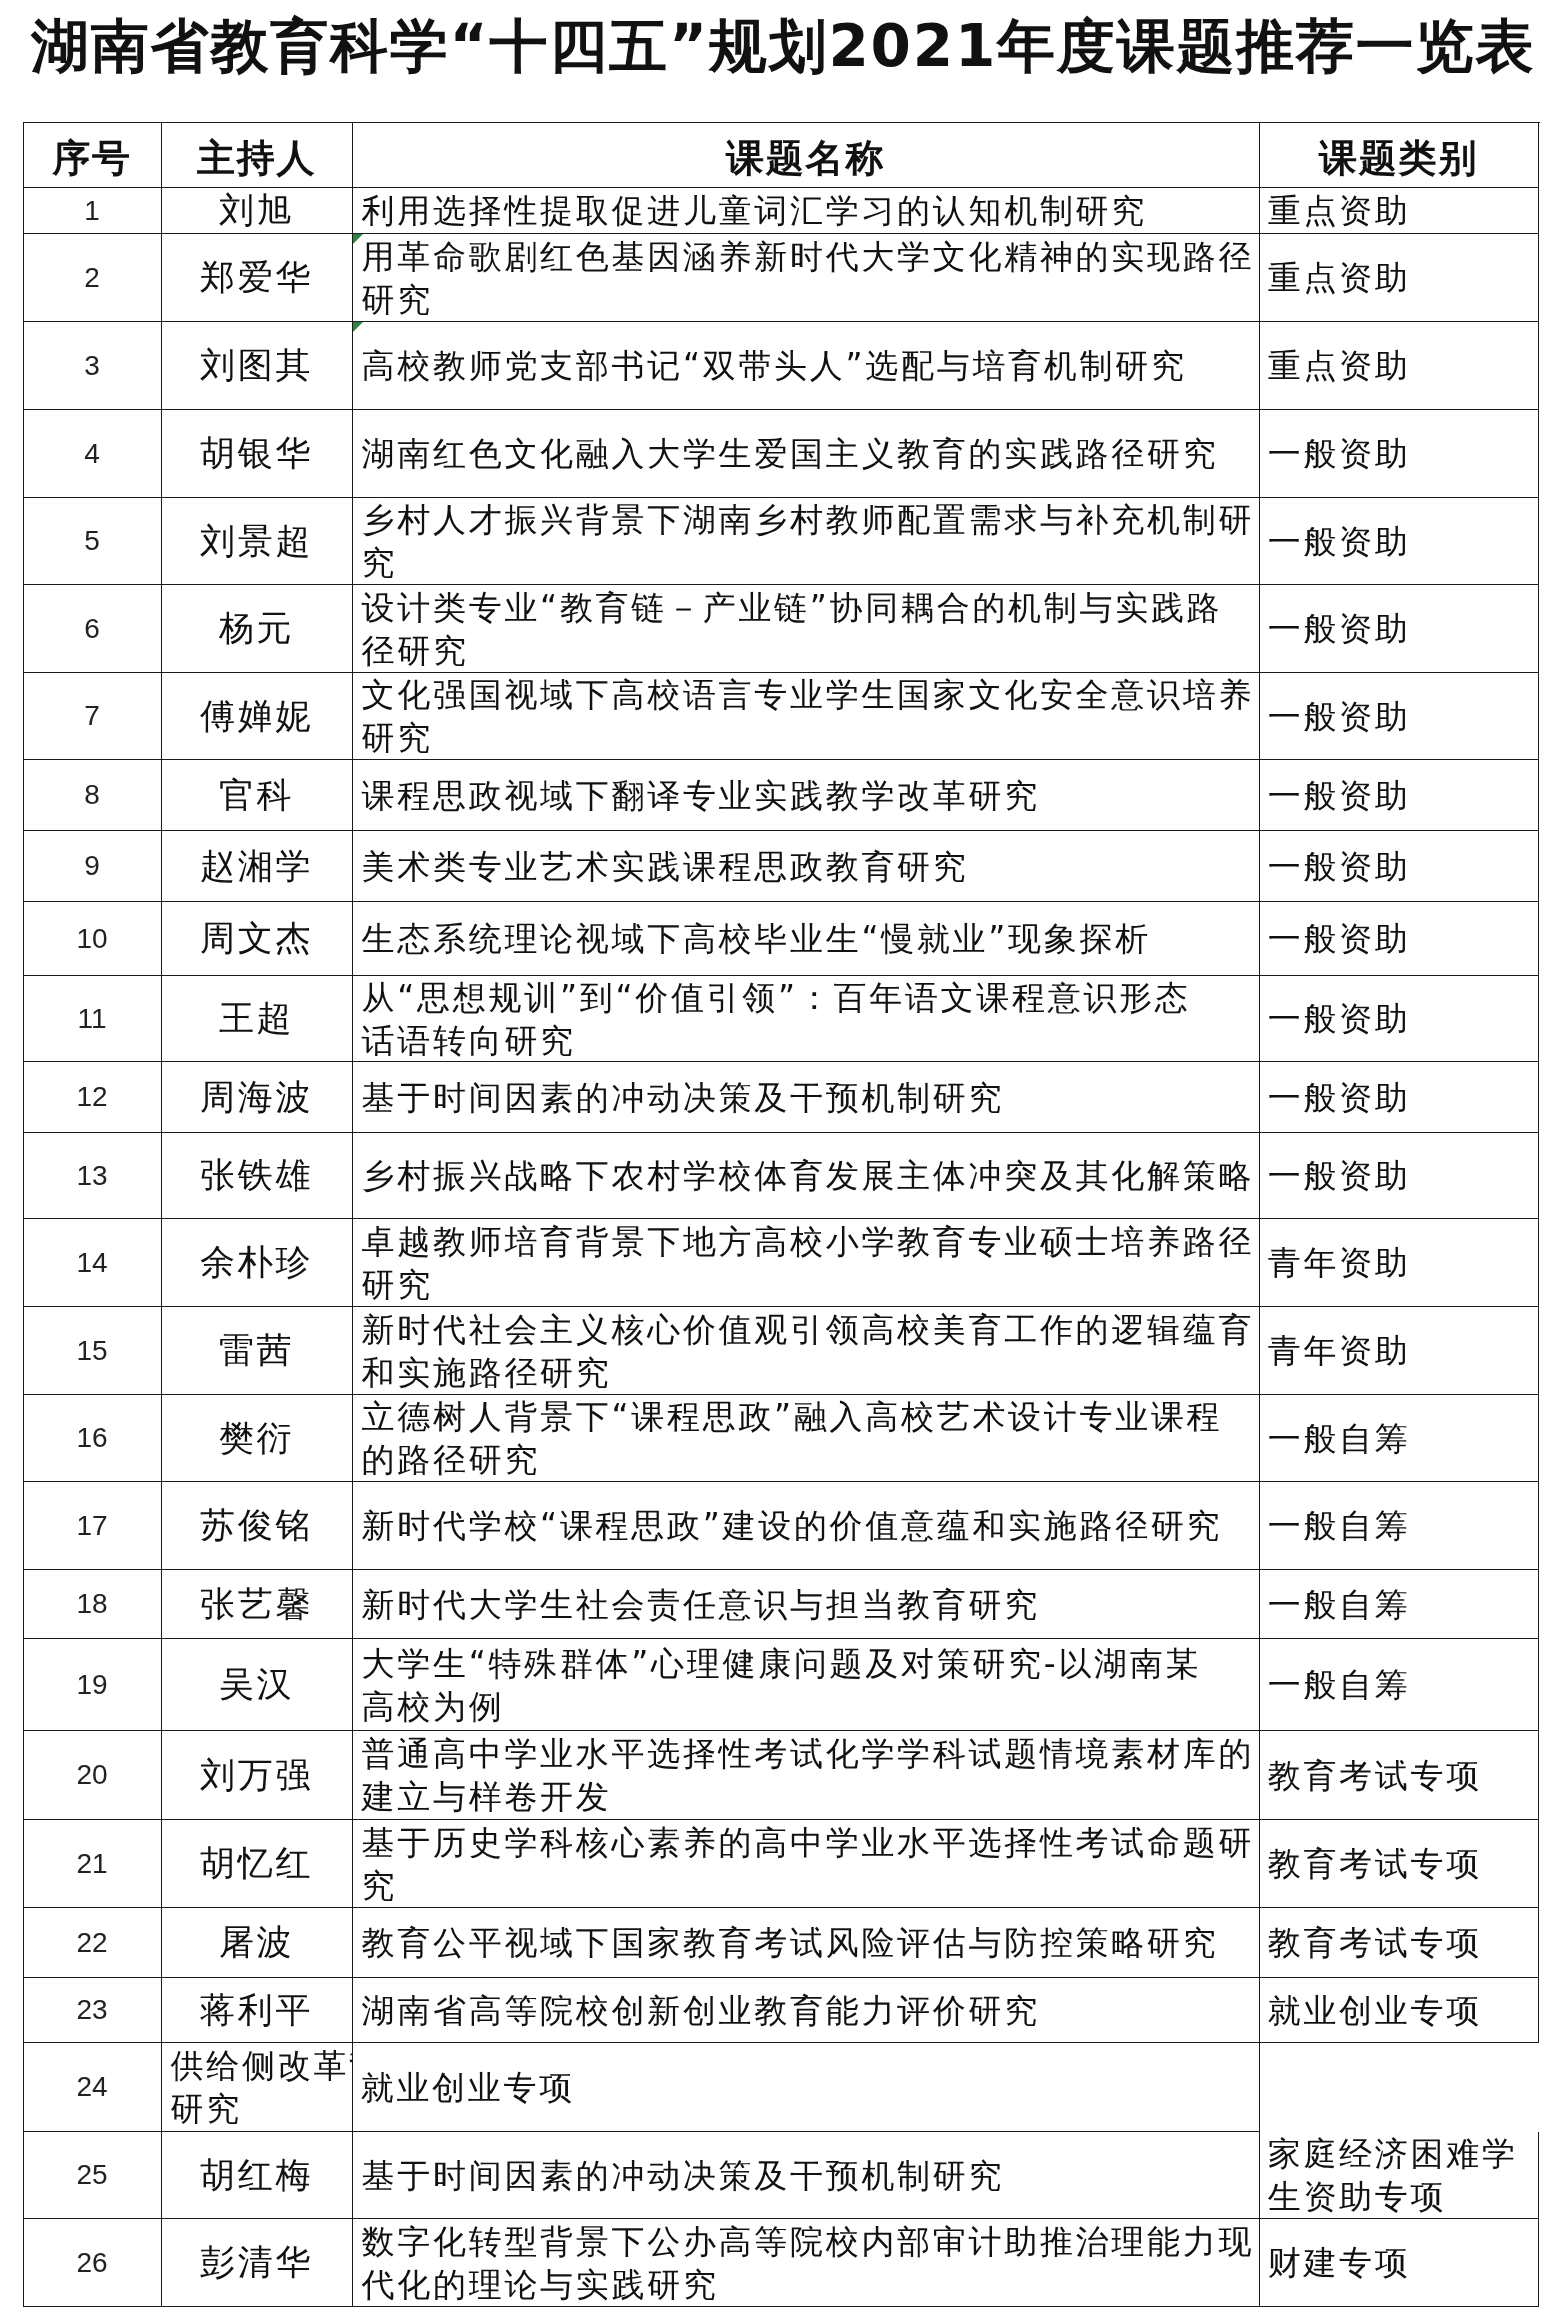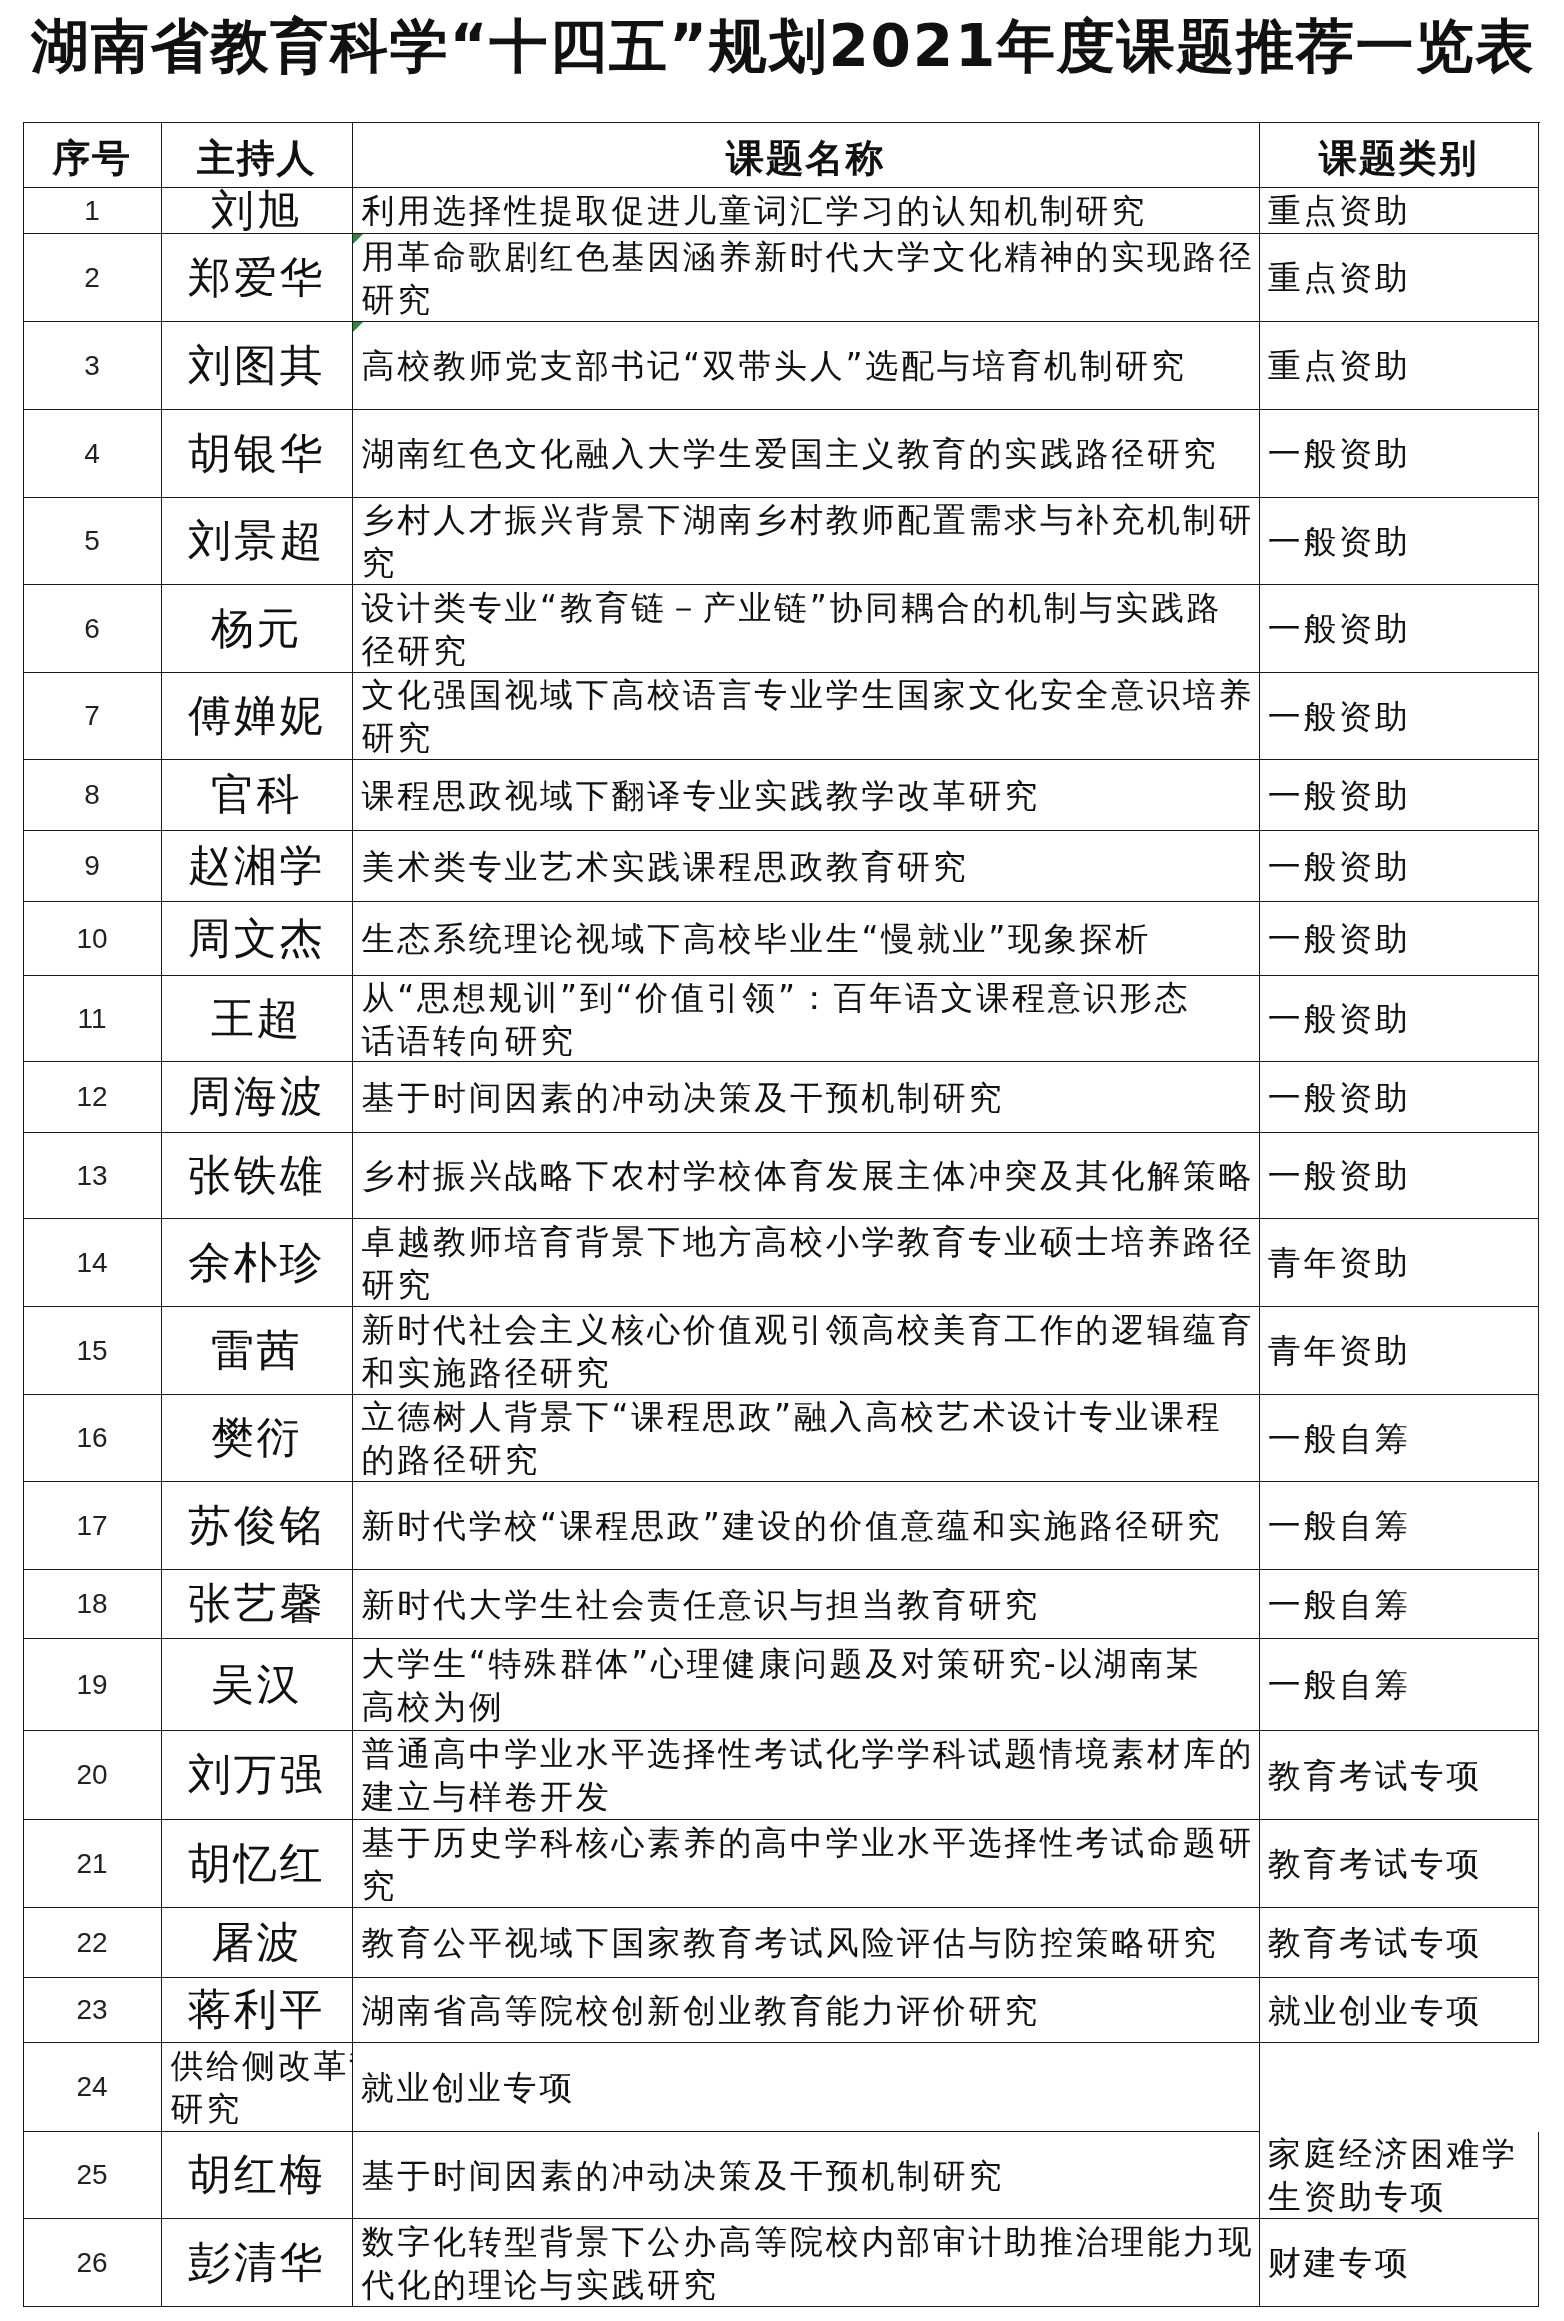--- a/index.html
+++ b/index.html
@@ -19,21 +19,21 @@
       border-top: 1.8px solid #1a1a1a; border-left: 1.8px solid #1a1a1a;
       box-sizing: border-box;
     }
     .row { display: grid; grid-template-columns: 138px 191px 907px 279px; }
     .cell {
       box-sizing: border-box; position: relative; overflow: hidden;
       border-right: 1.8px solid #1a1a1a; border-bottom: 1.8px solid #1a1a1a;
       display: flex; align-items: center;
     }
     .c-no { justify-content: center; font-family: "Liberation Sans", sans-serif; font-size: 28px; color: #222222; }
-    .c-host { justify-content: center; font-size: 43px; letter-spacing: 2.7px; text-align: right; }
+    .c-host { justify-content: center; font-size: 35px; letter-spacing: 2.7px; text-align: right; }
     .c-title { padding-left: 9px; font-size: 33px; letter-spacing: 2.7px; }
     .c-cat { padding-left: 8.1px; font-size: 33px; letter-spacing: 2.7px; }
     .lines { display: flex; flex-direction: column; }
     .ln { display: block; line-height: 43px; white-space: nowrap; }
     .cat-text { display: block; max-width: 258px; line-height: 43px; word-break: break-all; }
     .hdr .cell {
       justify-content: center; font-weight: bold; font-size: 38px;
       letter-spacing: 1.8px; padding-top: 7.2px; padding-left: 0;
     }
     .tri {

